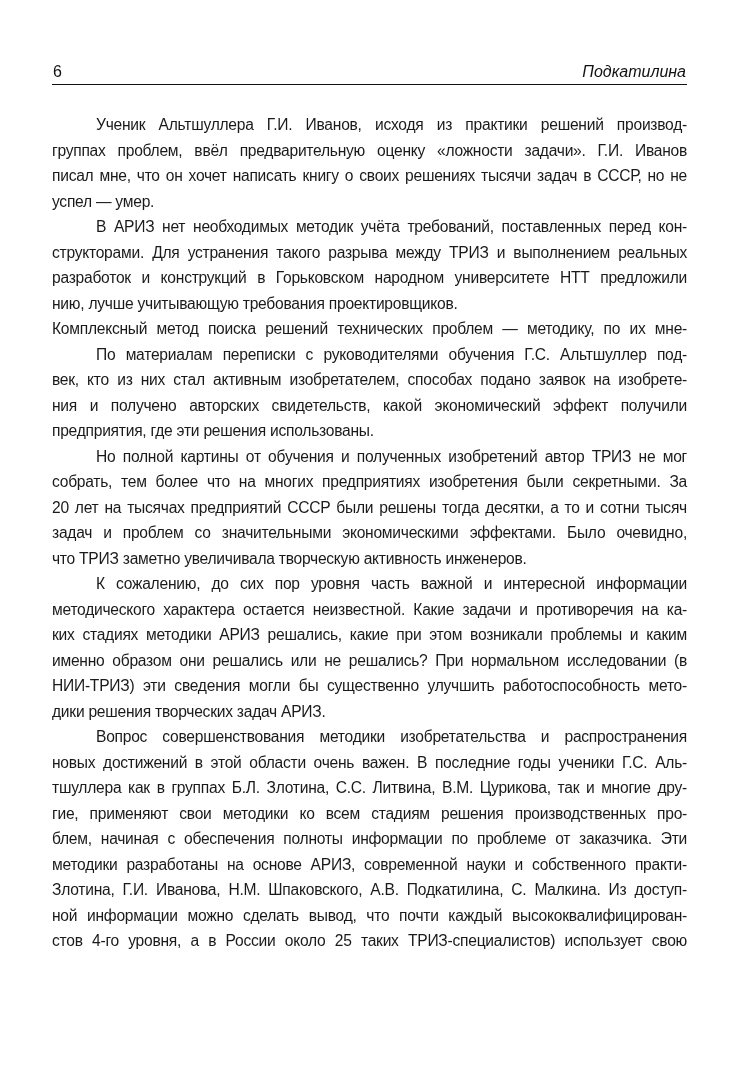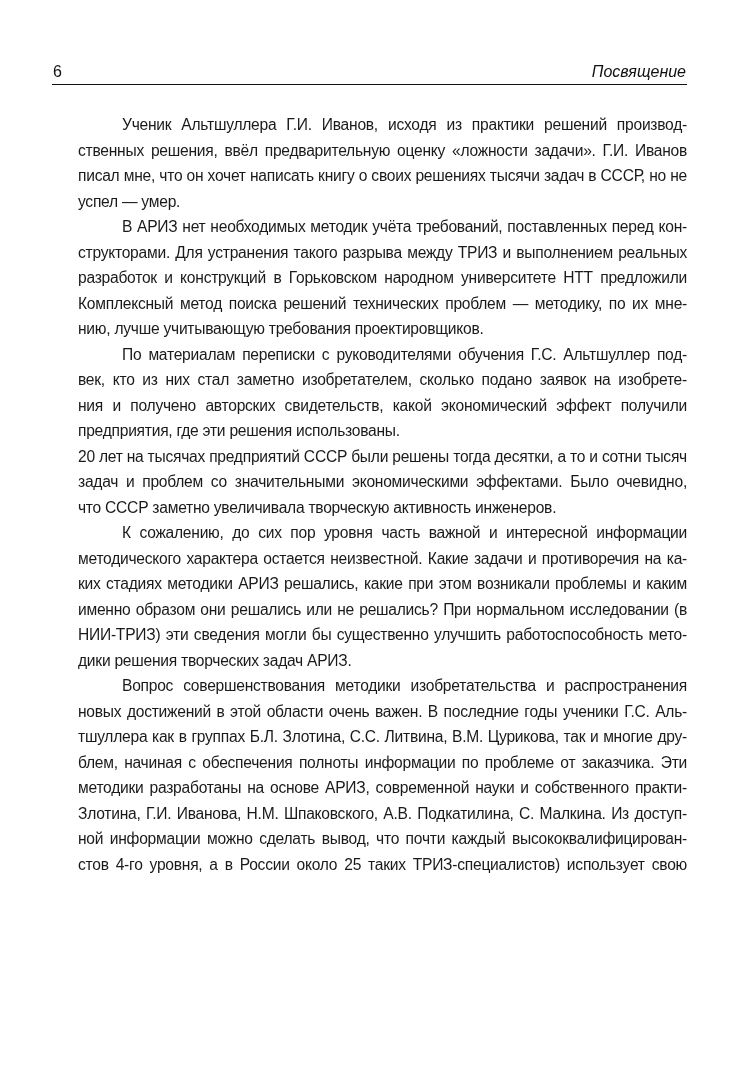--- a/index.html
+++ b/index.html
@@ -10,69 +10,72 @@
     border-bottom: 1.5px solid #111;
     font-family: "Liberation Sans", sans-serif; font-size: 16px; color: #111;
   }
   .page-num { position: absolute; left: 1px; top: 3px; }
   .running-head { position: absolute; right: 1px; top: 3px; font-style: italic; }
   .body {
     position: absolute; left: 0; top: 112px; width: 635px;
     font-family: "Liberation Sans", sans-serif; font-size: 15.6px; line-height: 25.5px;
     color: #1a1a1a; letter-spacing: -0.25px;
   }
-  .line { display: block; white-space: nowrap; text-align: justify; text-align-last: justify; height: 25.5px; margin-left: 26px; }
+  .line { display: block; white-space: nowrap; text-align: justify; text-align-last: justify; height: 25.5px; }
   .line.last { text-align-last: left; }
   .line.indent { padding-left: 44px; }
 </style>
 </head>
 <body>
 
 <div class="page">
   <div class="header">
     <span class="page-num">6</span>
-    <span class="running-head">Посвящение</span>
+    <span class="running-head">Подкатилина</span>
   </div>
   <div class="body" id="body">
       <div>
         <span class="line indent">Ученик Альтшуллера Г.И. Иванов, исходя из практики решений производ-</span>
-        <span class="line">ственных решения, ввёл предварительную оценку «ложности задачи». Г.И. Иванов</span>
+        <span class="line">группах проблем, ввёл предварительную оценку «ложности задачи». Г.И. Иванов</span>
         <span class="line">писал мне, что он хочет написать книгу о своих решениях тысячи задач в СССР, но не</span>
         <span class="line last">успел — умер.</span>
       </div>
       <div>
         <span class="line indent">В АРИЗ нет необходимых методик учёта требований, поставленных перед кон-</span>
         <span class="line">структорами. Для устранения такого разрыва между ТРИЗ и выполнением реальных</span>
         <span class="line">разработок и конструкций в Горьковском народном университете НТТ предложили</span>
+        <span class="line last">нию, лучше учитывающую требования проектировщиков.</span>
         <span class="line">Комплексный метод поиска решений технических проблем — методику, по их мне-</span>
-        <span class="line last">нию, лучше учитывающую требования проектировщиков.</span>
       </div>
       <div>
         <span class="line indent">По материалам переписки с руководителями обучения Г.С. Альтшуллер под-</span>
-        <span class="line">век, кто из них стал заметно изобретателем, сколько подано заявок на изобрете-</span>
+        <span class="line">век, кто из них стал активным изобретателем, способах подано заявок на изобрете-</span>
         <span class="line">ния и получено авторских свидетельств, какой экономический эффект получили</span>
         <span class="line last">предприятия, где эти решения использованы.</span>
       </div>
       <div>
+        <span class="line indent">Но полной картины от обучения и полученных изобретений автор ТРИЗ не мог</span>
+        <span class="line">собрать, тем более что на многих предприятиях изобретения были секретными. За</span>
         <span class="line">20 лет на тысячах предприятий СССР были решены тогда десятки, а то и сотни тысяч</span>
         <span class="line">задач и проблем со значительными экономическими эффектами. Было очевидно,</span>
-        <span class="line last">что СССР заметно увеличивала творческую активность инженеров.</span>
+        <span class="line last">что ТРИЗ заметно увеличивала творческую активность инженеров.</span>
       </div>
       <div>
         <span class="line indent">К сожалению, до сих пор уровня часть важной и интересной информации</span>
         <span class="line">методического характера остается неизвестной. Какие задачи и противоречия на ка-</span>
         <span class="line">ких стадиях методики АРИЗ решались, какие при этом возникали проблемы и каким</span>
         <span class="line">именно образом они решались или не решались? При нормальном исследовании (в</span>
         <span class="line">НИИ-ТРИЗ) эти сведения могли бы существенно улучшить работоспособность мето-</span>
         <span class="line last">дики решения творческих задач АРИЗ.</span>
       </div>
       <div>
         <span class="line indent">Вопрос совершенствования методики изобретательства и распространения</span>
         <span class="line">новых достижений в этой области очень важен. В последние годы ученики Г.С. Аль-</span>
         <span class="line">тшуллера как в группах Б.Л. Злотина, С.С. Литвина, В.М. Цурикова, так и многие дру-</span>
+        <span class="line">гие, применяют свои методики ко всем стадиям решения производственных про-</span>
         <span class="line">блем, начиная с обеспечения полноты информации по проблеме от заказчика. Эти</span>
         <span class="line">методики разработаны на основе АРИЗ, современной науки и собственного практи-</span>
       </div>
       <div>
         <span class="line">Злотина, Г.И. Иванова, Н.М. Шпаковского, А.В. Подкатилина, С. Малкина. Из доступ-</span>
         <span class="line">ной информации можно сделать вывод, что почти каждый высококвалифицирован-</span>
         <span class="line">стов 4-го уровня, а в России около 25 таких ТРИЗ-специалистов) использует свою</span>
       </div>
     </div>
 </div>

